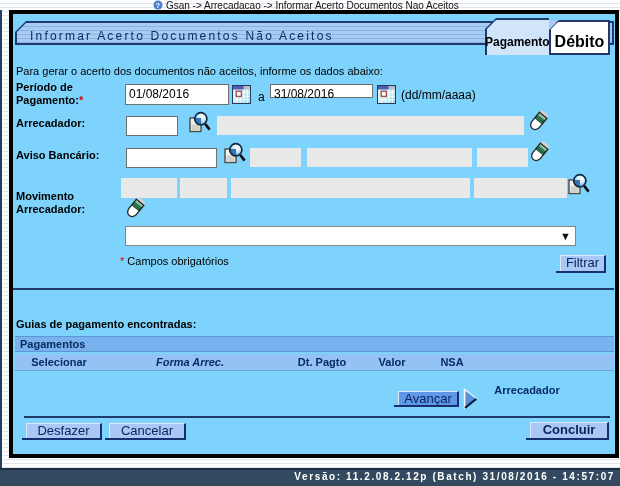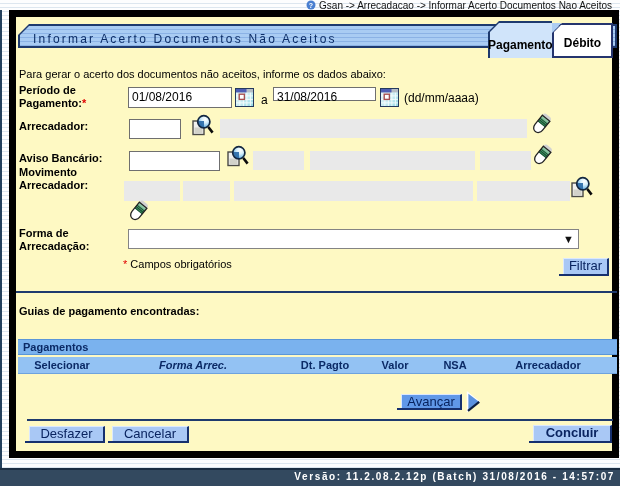--- a/index.html
+++ b/index.html
@@ -3,43 +3,43 @@
 <meta charset="utf-8">
 <style>
 * { margin:0; padding:0; box-sizing:border-box; }
 html,body { width:620px; height:486px; overflow:hidden; }
 body {
   font-family:"Liberation Sans", sans-serif;
   background: repeating-linear-gradient(180deg, #fdfdfe 0px, #fdfdfe 3px, #dde6ef 3px, #dde6ef 4px);
   position:relative;
 }
 #leftedge { position:absolute; left:0; top:10px; width:2px; height:458px; background:#23405c; z-index:5; }
-#crumb { position:absolute; top:0; left:0; width:620px; height:12px; font-size:10px; color:#111; text-align:right; padding-right:8px; line-height:11px; white-space:nowrap; }
+#crumb { position:absolute; top:0; left:0; width:620px; height:12px; font-size:10px; color:#111; text-align:center; padding-right:8px; line-height:11px; white-space:nowrap; }
 #crumb svg { vertical-align:-1px; }
-#panel { position:absolute; left:9px; top:10px; width:610px; height:448px; border:7px solid #000000; background:#fef9c3; }
+#panel { position:absolute; left:9px; top:10px; width:610px; height:448px; border:4px solid #000000; background:#7dd3fc; }
 
 #tbarO { position:absolute; left:2px; top:7px; width:599px; height:24px; background:#1e3a6e;
   -webkit-clip-path:polygon(11px 0, 100% 0, 100% 100%, 0 100%, 0 11px); clip-path:polygon(11px 0, 100% 0, 100% 100%, 0 100%, 0 11px); }
 #tbarI { position:absolute; left:2px; top:2px; right:2px; bottom:2px;
   background:repeating-linear-gradient(180deg,#a9ccf3 0px,#a9ccf3 3px,#8bb2e5 3px,#8bb2e5 4px);
   -webkit-clip-path:polygon(9px 0, 100% 0, 100% 100%, 0 100%, 0 9px); clip-path:polygon(9px 0, 100% 0, 100% 100%, 0 100%, 0 9px); }
 #ttext { position:absolute; left:17px; top:15px; font-size:12px; color:#0c2d66; letter-spacing:2.2px; white-space:nowrap; }
 
 #tabPagO { position:absolute; left:472px; top:4px; width:64px; height:37px; background:#1e3a6e;
   -webkit-clip-path:polygon(11px 0, 100% 0, 100% 100%, 0 100%, 0 11px); clip-path:polygon(11px 0, 100% 0, 100% 100%, 0 100%, 0 11px); }
 #tabPagI { position:absolute; left:2px; top:2px; right:0; bottom:0; background:#d0e4fa;
   -webkit-clip-path:polygon(9px 0, 100% 0, 100% 100%, 0 100%, 0 9px); clip-path:polygon(9px 0, 100% 0, 100% 100%, 0 100%, 0 9px); }
 #tabPagT { position:absolute; left:472px; top:21px; width:64px; text-align:center; font-weight:bold; font-size:12px; color:#000; }
 #tabDebO { position:absolute; left:536px; top:6px; width:61px; height:35px; background:#25356e;
   -webkit-clip-path:polygon(10px 0, 100% 0, 100% 100%, 0 100%, 0 10px); clip-path:polygon(10px 0, 100% 0, 100% 100%, 0 100%, 0 10px); }
 #tabDebI { position:absolute; left:2px; top:2px; right:2px; bottom:2px; background:#fff;
   -webkit-clip-path:polygon(7px 0, 100% 0, 100% 100%, 0 100%, 0 7px); clip-path:polygon(7px 0, 100% 0, 100% 100%, 0 100%, 0 7px); }
 #tabDebC { position:absolute; left:536px; top:6px; width:10px; height:10px; background:#aecdf2;
   -webkit-clip-path:polygon(0 0, 9.5px 0, 0 9.5px); clip-path:polygon(0 0, 9.5px 0, 0 9.5px); }
-#tabDebT { position:absolute; left:536px; top:19px; width:61px; text-align:center; font-weight:bold; font-size:12px; color:#000; }
+#tabDebT { position:absolute; left:536px; top:19px; width:61px; text-align:center; font-weight:bold; font-size:16px; color:#000; }
 
 .lbl { position:absolute; font-size:11px; font-weight:bold; color:#000; line-height:13px; }
 .txt { position:absolute; font-size:11px; color:#000; }
 .inp { position:absolute; background:#fff; border:1px solid #6f6f6f; font-size:12px; padding:2px 3px 0; color:#000; font-family:"Liberation Sans",sans-serif; }
 .dis { position:absolute; background:#e9e9e9; }
 .ico { position:absolute; }
 .red { color:#e00000; }
 #sel { position:absolute; left:112px; top:212px; width:451px; height:20px; background:#fff; border:1px solid #848484; }
 #sel span { position:absolute; right:4px; top:3px; font-size:11px; color:#111; }
 .btn { position:absolute; background:#a9c8f5; color:#0a2460; font-size:13px; text-align:center;
@@ -174,51 +174,50 @@
   <svg class="ico" style="left:207px; top:128px;" width="26" height="24">
       <use href="#mag"></use>
     </svg>
   <div class="dis" style="left:237px; top:134px; width:51px; height:19px;"></div>
   <div class="dis" style="left:294px; top:134px; width:165px; height:19px;"></div>
   <div class="dis" style="left:464px; top:134px; width:51px; height:19px;"></div>
   <svg class="ico" style="left:517px; top:127px;" width="20" height="22">
       <use href="#era"></use>
     </svg>
 
-  <div class="lbl" style="left:3px; top:149px;">Movimento<br>Arrecadador:</div>
+  <div class="lbl" style="left:3px; top:176px;">Movimento<br>Arrecadador:</div>
   <div class="dis" style="left:108px; top:164px; width:56px; height:20px;"></div>
   <div class="dis" style="left:167px; top:164px; width:47px; height:20px;"></div>
   <div class="dis" style="left:218px; top:164px; width:239px; height:20px;"></div>
   <div class="dis" style="left:461px; top:164px; width:93px; height:20px;"></div>
   <svg class="ico" style="left:551px; top:159px;" width="26" height="24">
       <use href="#mag"></use>
     </svg>
   <svg class="ico" style="left:113px; top:183px;" width="20" height="22">
       <use href="#era"></use>
     </svg>
 
-  <div class="lbl" style="left:3px; top:210px;">Forma de<br>Arrecadação:</div>
   <div id="sel">
       <span>▼</span>
     </div>
 
   <div class="txt" style="left:107px; top:241px;"><span class="red">*</span> Campos obrigatórios</div>
   <div class="btn" style="left:547px; top:241px; width:46px; height:18px;">Filtrar</div>
 
   <div class="hr" style="left:0px; top:274px; width:601px; height:2px;"></div>
-  <div class="lbl" style="left:3px; top:288px;">Guias de pagamento encontradas:</div>
+  <div class="lbl" style="left:3px; top:304px;">Guias de pagamento encontradas:</div>
 
   <div id="pagbar">Pagamentos</div>
   <div id="colrow">
     <span class="ch" style="left:44px;">Selecionar</span>
     <span class="ch" style="left:175px;font-style:italic;">Forma Arrec.</span>
     <span class="ch" style="left:307px;">Dt. Pagto</span>
     <span class="ch" style="left:377px;">Valor</span>
     <span class="ch" style="left:437px;">NSA</span>
-    <span class="ch" style="left:530px;">Arrecadador</span>
+    <span class="ch" style="left:512px;margin-top:28px;">Arrecadador</span>
   </div>
 
   <div class="btn" id="avancar" style="left:385px; top:377px; width:61px; height:16px;">Avançar</div>
   <svg class="ico" style="left:450px; top:374px;" width="15" height="22">
       <use href="#arw"></use>
     </svg>
 
   <div class="hr" style="left:11px; top:402px; width:586px; height:2px;"></div>
   <div class="btn" style="left:13px; top:409px; width:76px; height:17px;">Desfazer</div>
   <div class="btn" style="left:96px; top:409px; width:77px; height:17px;">Cancelar</div>

